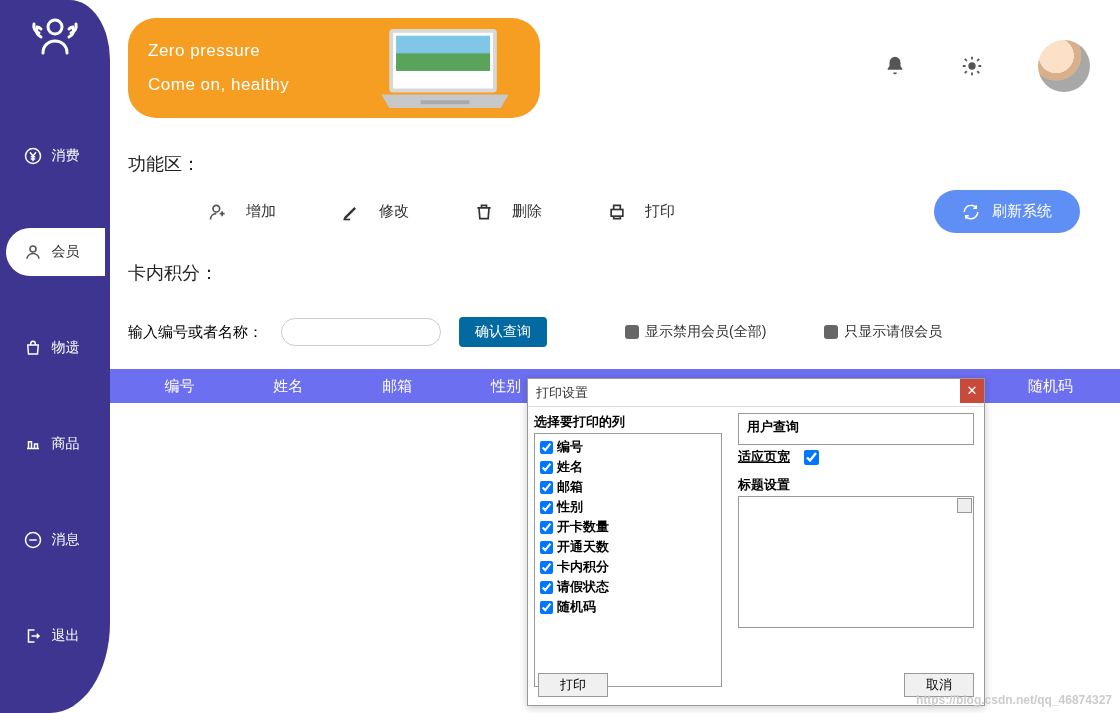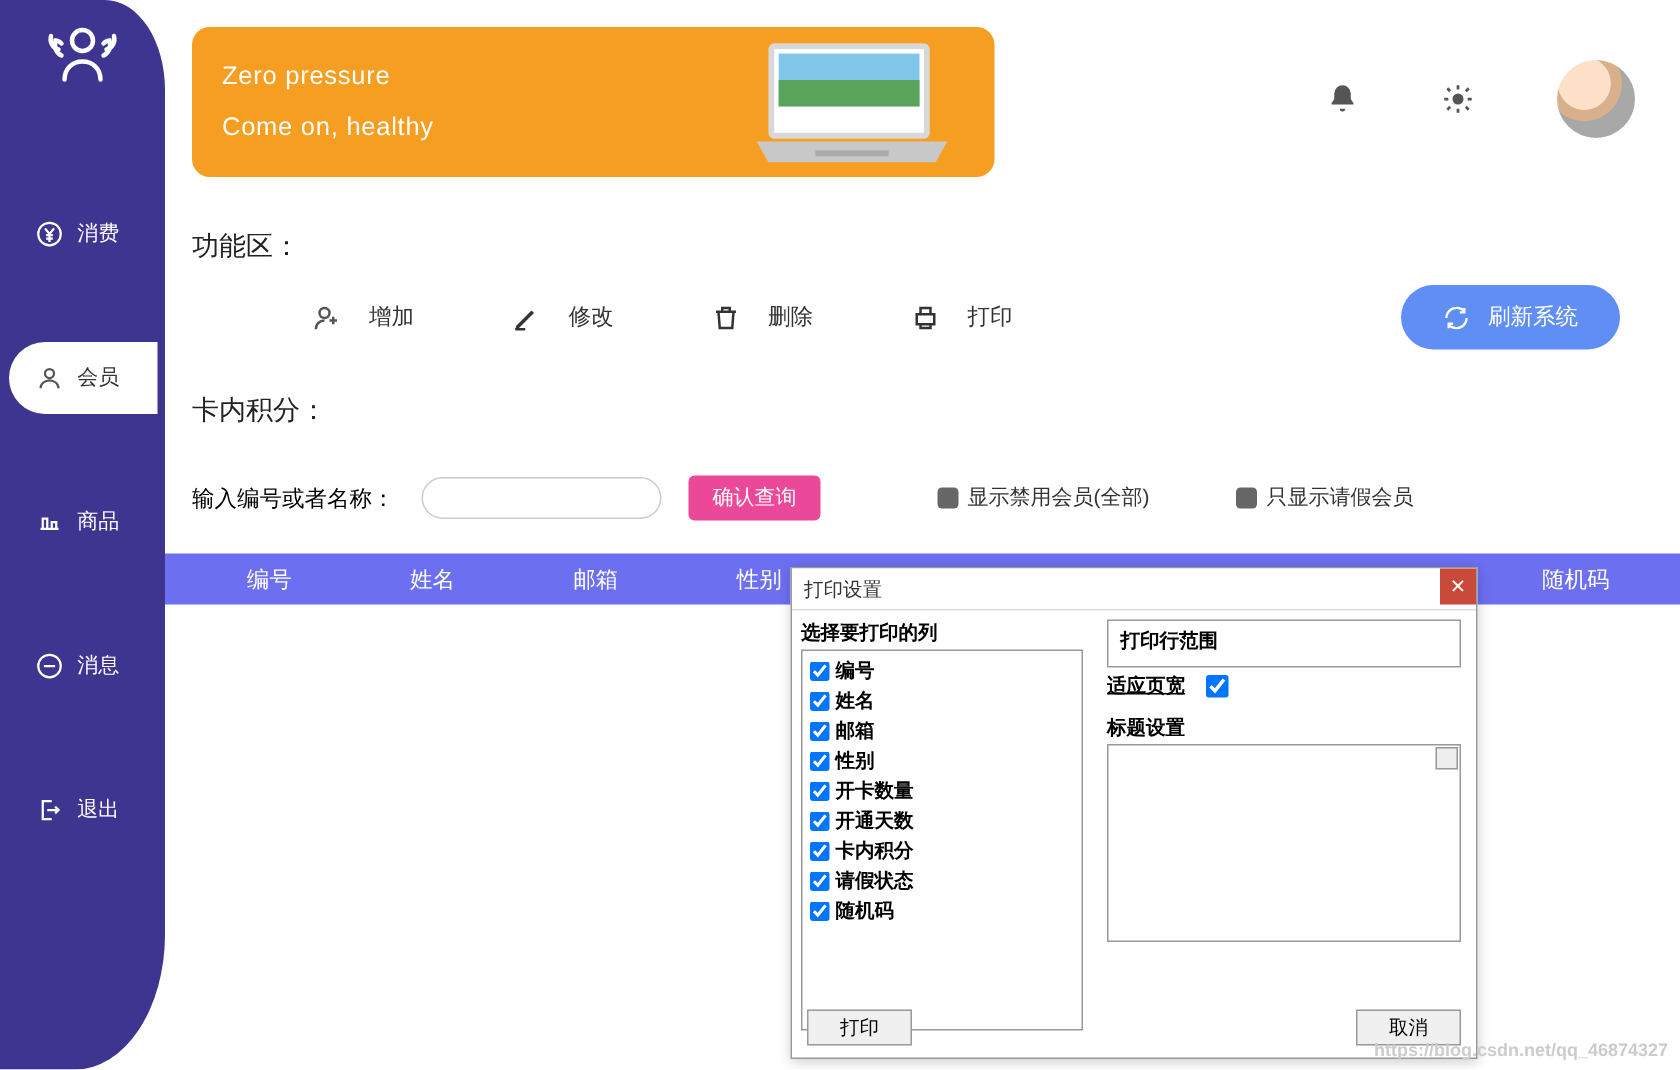--- a/index.html
+++ b/index.html
@@ -9,36 +9,36 @@
   .logo { width: 70px; height: 50px; margin-bottom: 70px; display:flex; justify-content:center; align-items:center;}
   .logo svg { width:64px; height:48px; }
   .nav-item { width: 90%; height: 48px; display: flex; align-items: center; gap: 10px; padding-left: 18px; font-size: 14px; color: #fff; border-radius: 30px 0 0 30px; margin-bottom: 48px; cursor:pointer; }
   .nav-item.active { background: #fff; color: #333; }
   .nav-item .ni-icon { width: 18px; height: 18px; display:flex; align-items:center; justify-content:center;}
   .nav-item .ni-icon svg { width:18px; height:18px; }
   .main { flex: 1; position: relative; }
   .topbar { position:absolute; right:30px; top:40px; display:flex; align-items:center; gap:55px; }
   .topbar .ico { width:22px; height:22px; fill:#555; color:#555; cursor:pointer;}
   .avatar { width:52px; height:52px; border-radius:50%; background:radial-gradient(circle at 35% 30%, #fce0c8 0 35%, #d8b08c 36% 50%, #a8a8a8 51% 100%);}
-  .banner { margin: 18px 0 0 18px; width: 535px; height: 100px; background: #f59e21; border-radius: 12px; display:flex; align-items:center; padding:0 20px; }
+  .banner { margin: 18px 0 0 18px; width: 412px; height: 100px; background: #f59e21; border-radius: 28px; display:flex; align-items:center; padding:0 20px; }
   .banner-text { flex:1; }
   .banner-text div { color:#fff; font-size:17px; line-height:34px; letter-spacing:0.5px;}
   .laptop { width: 150px; height: 88px; position:relative; }
   .laptop svg { width:100%; height:100%; }
   .section-label { margin: 34px 0 0 18px; font-size:18px; font-weight:500; color:#222; display:flex; align-items:center;}
   .toolbar { margin: 14px 0 0 18px; display:flex; gap: 0; }
   .tool { display:flex; align-items:center; gap:18px; margin-right:65px; color:#333; font-size:15px; cursor:pointer;}
   .tool .ti { width:20px; height:20px; color:#555; }
   .tool .ti svg{width:20px;height:20px;}
   .refresh-btn { margin-left:auto; margin-right:40px; background:#5f8ff5; color:#fff; border:none; border-radius:25px; padding:12px 28px; font-size:15px; display:flex; align-items:center; gap:12px; cursor:pointer;}
   .refresh-btn svg{width:18px;height:18px;}
   .query-row { margin: 32px 0 0 18px; display:flex; align-items:center; gap: 18px; font-size:15px;}
   .query-label { font-weight:400; }
   .query-input { width:160px; height:28px; border:1px solid #ccc; border-radius:14px; padding:0 10px; }
-  .confirm-btn { background:#ec4899; color:#fff; border:none; border-radius:4px; padding:6px 16px; font-size:14px; cursor:pointer;}
+  .confirm-btn { background:#0369a1; color:#fff; border:none; border-radius:4px; padding:6px 16px; font-size:14px; cursor:pointer;}
   .chk { display:flex; align-items:center; gap:6px; font-size:14px; color:#333; margin-left:60px;}
   .chk .box { width:14px; height:14px; background:#666; border-radius:3px;}
   .table-header-row { margin-top: 22px; display:flex; background:#6c6ff0; color:#fff; font-size:15px; height:34px; align-items:center; padding:0 15px;}
   .th { flex:1; text-align:center; font-weight:500;}
   .dialog { position:absolute; left:417px; top:378px; width:458px; height:328px; background:#fff; border:1px solid #999; box-shadow:0 2px 8px rgba(0,0,0,0.2);}
   .dlg-title { height:28px; line-height:28px; padding:0 8px; font-size:13px; color:#333; background:#fff; border-bottom:1px solid #ddd; position:relative;}
   .dlg-close { position:absolute; right:0; top:0; width:24px; height:24px; background:#c94a3b; color:#fff; text-align:center; line-height:24px; font-size:13px; cursor:pointer;}
   .dlg-body { display:flex; height:calc(100% - 60px); font-size:13px;}
   .dlg-left { width:200px; padding:6px; }
   .dlg-left .lbl{font-weight:700; font-size:13px;}
@@ -86,20 +86,29 @@
           <svg viewBox="0 0 24 24" fill="none" stroke="#555" stroke-width="2">
             <circle cx="12" cy="8" r="4"></circle>
             <path d="M4 21c0-4 4-7 8-7s8 3 8 7"></path>
           </svg>
         </span>
       <span>会员</span>
     </div>
     <div class="nav-item">
       <span class="ni-icon">
           <svg viewBox="0 0 24 24" fill="none" stroke="currentColor" stroke-width="2">
+            <path d="M5 8h14l-1 12H6z"></path>
+            <path d="M9 8V6a3 3 0 016 0v2"></path>
+          </svg>
+        </span>
+      <span>物遗</span>
+    </div>
+    <div class="nav-item">
+      <span class="ni-icon">
+          <svg viewBox="0 0 24 24" fill="none" stroke="currentColor" stroke-width="2">
             <path d="M4 18h16M6 18V9h4v9M14 18v-6h4v6"></path>
           </svg>
         </span>
       <span>商品</span>
     </div>
     <div class="nav-item">
       <span class="ni-icon">
           <svg viewBox="0 0 24 24" fill="none" stroke="currentColor" stroke-width="2">
             <circle cx="12" cy="12" r="10"></circle>
             <path d="M7 12h10"></path>
@@ -255,21 +264,21 @@
                 <span>请假状态</span>
               </label>
             <label class="col-item">
                 <input type="checkbox" checked="" style="">
                 <span>随机码</span>
               </label>
           </div>
         </div>
         <div class="dlg-right">
           <div class="range-grp">
-            <div class="lbl">打印行范围</div>
+            <div class="lbl">用户查询</div>
           </div>
           <div class="fit-row">
             <span>适应页宽</span>
             <input type="checkbox" checked="" style="">
           </div>
           <div class="title-lbl">标题设置</div>
           <div class="title-box"></div>
         </div>
       </div>
       <div class="dlg-foot">

